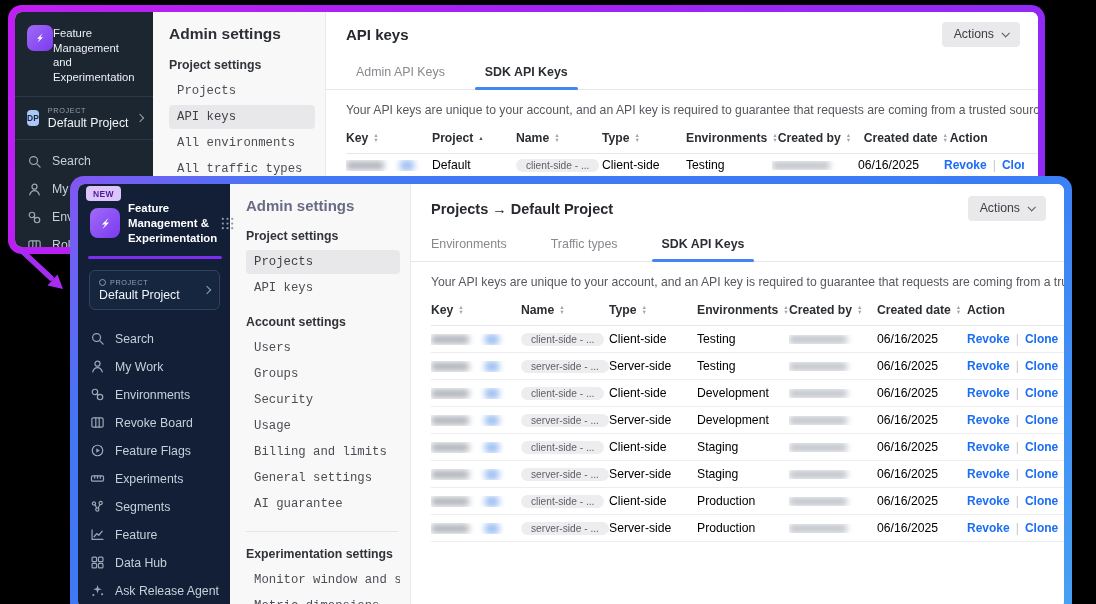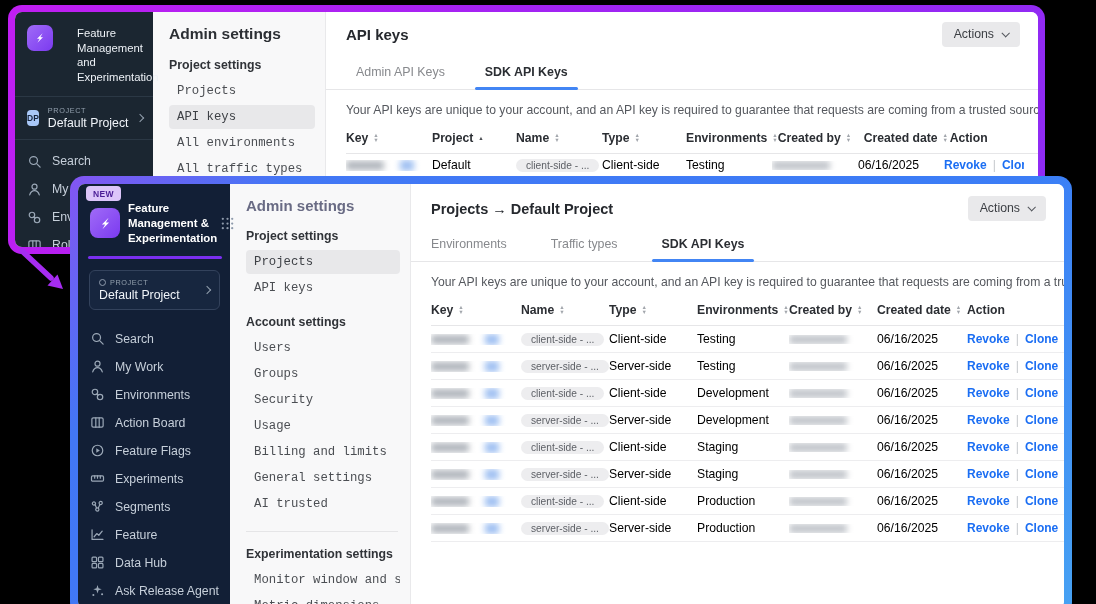--- a/index.html
+++ b/index.html
@@ -35,21 +35,21 @@
   .icon { display:inline-flex; }
   .icon svg { width:15px; height:15px; fill:none; stroke:currentColor; stroke-width:1.3;
               stroke-linecap:round; stroke-linejoin:round; }
   .icon svg .f { fill:currentColor; stroke:none; }
   .side-item { display:flex; align-items:center; gap:10px; padding:6px 6px; margin:1px 6px;
                font-size:12.3px; color:#c6cfda; border-radius:6px; white-space:nowrap; overflow:hidden; }
   #back-card .side-item { margin:1px 0; padding:6px 12px; border-radius:0; }
   .side-item.active { background:#1b3454; color:#55a7ff; }
   .side-item .icon { color:#9aa7b6; flex-shrink:0; }
   
-  .b-logo { display:flex; align-items:flex-start; gap:24px; padding:13px 10px 11px 12px; }
+  .b-logo { display:flex; align-items:flex-start; gap:0; padding:13px 10px 11px 12px; }
   .logo-sq { border-radius:7px; background:linear-gradient(135deg,#a06bf7,#7b3af0);
              display:flex; align-items:center; justify-content:center; flex-shrink:0; color:#fff; }
   .b-logo .logo-sq { width:26px; height:26px; }
   .b-logo .logo-sq svg { width:16px; height:16px; }
   .b-brand { font-size:11.3px; line-height:1.3; color:#edf1f6; padding-top:1px; }
   .b-div { height:1px; background:#2b3845; margin:0 0 1px; }
   .b-project { display:flex; align-items:center; gap:9px; padding:8px 10px 9px 12px; }
   .dp-badge { width:20px; height:16px; border-radius:4px; background:#a9c8f8; color:#16263e;
               font-size:8.5px; font-weight:bold; display:flex; align-items:center; justify-content:center; }
   .proj-label { font-size:7.3px; letter-spacing:.6px; color:#93a0ae; }
@@ -386,21 +386,21 @@
             </span>
             <span class="side-label">Environments</span>
           </div>
           <div class="side-item">
             <span class="icon">
               <svg viewBox="0 0 16 16">
                 <rect x="2" y="3" width="12" height="10" rx="1.5"></rect>
                 <path d="M6.2 3v10M9.8 3v10"></path>
               </svg>
             </span>
-            <span class="side-label">Action Board</span>
+            <span class="side-label">Revoke Board</span>
           </div>
           <div class="side-item">
             <span class="icon">
               <svg viewBox="0 0 16 16">
                 <circle cx="8" cy="8" r="5.6"></circle>
                 <path class="f" d="M6.7 5.7v4.6l3.8-2.3z"></path>
               </svg>
             </span>
             <span class="side-label">Feature Flags</span>
           </div>
@@ -463,21 +463,21 @@
           <div class="an-group">Project settings</div>
           <div class="an-item active">Projects</div>
           <div class="an-item">API keys</div>
           <div class="an-group">Account settings</div>
           <div class="an-item">Users</div>
           <div class="an-item">Groups</div>
           <div class="an-item">Security</div>
           <div class="an-item">Usage</div>
           <div class="an-item">Billing and limits</div>
           <div class="an-item">General settings</div>
-          <div class="an-item">AI trusted</div>
+          <div class="an-item">AI guarantee</div>
           <div class="an-divider"></div>
           <div class="an-group">Experimentation settings</div>
           <div class="an-item">Monitor window and statistics</div>
           <div class="an-item">Metric dimensions</div>
         </div>
     </div>
     <div class="main">
       <div class="main-header">
         <div class="main-title">Projects → Default Project</div>
         <div class="actions-btn">

